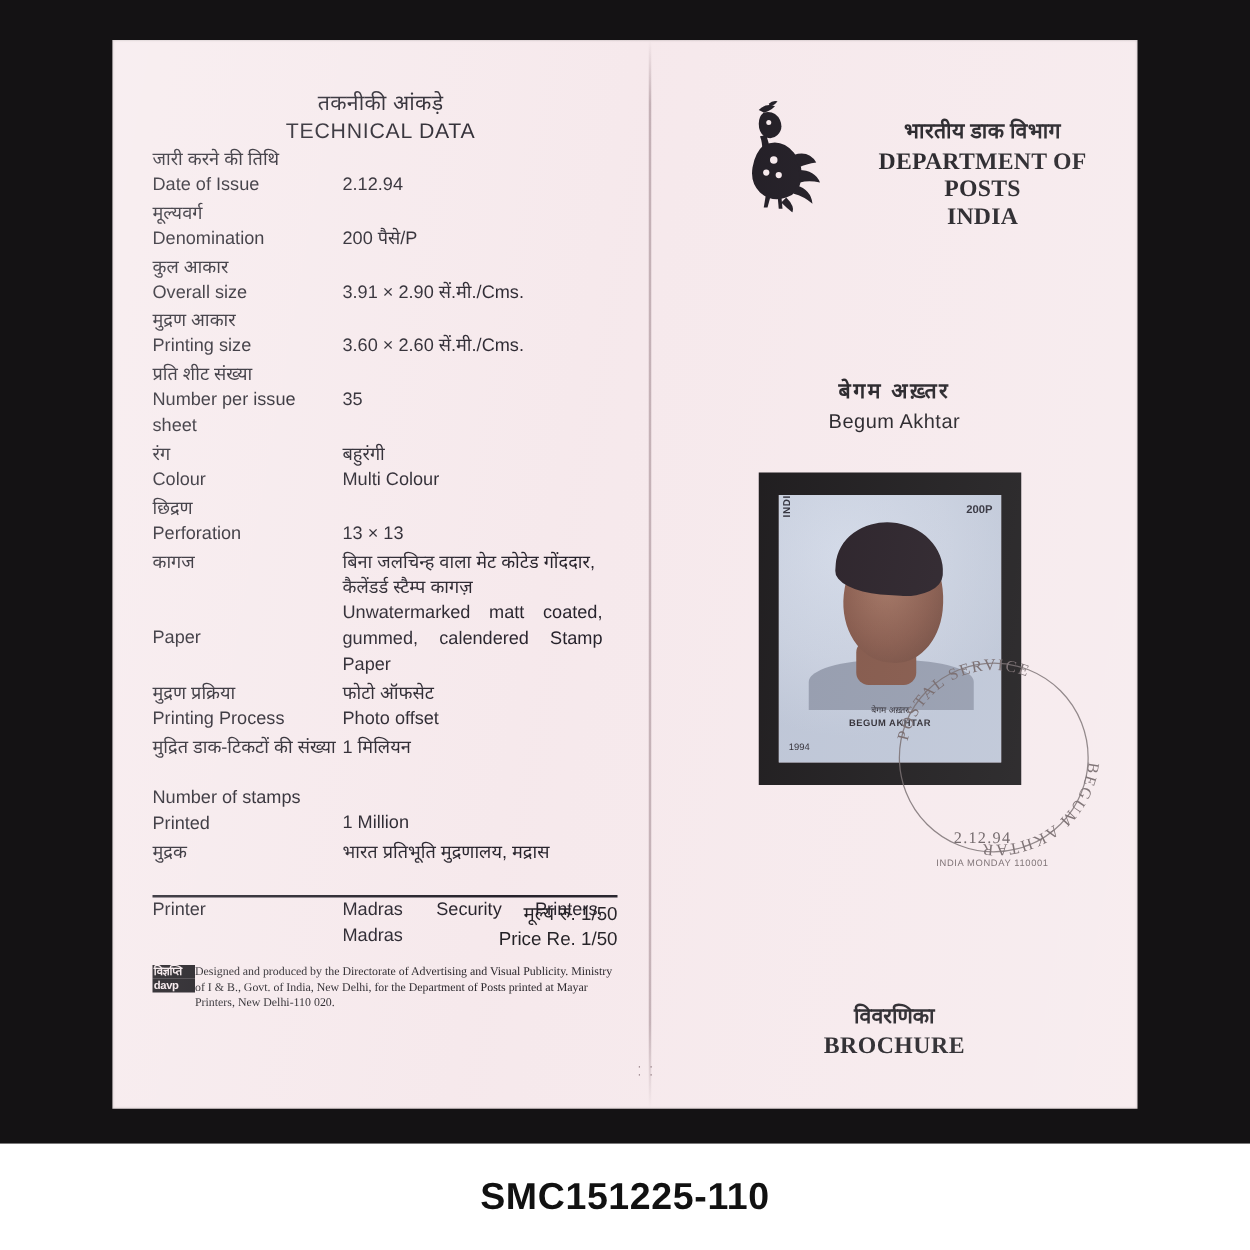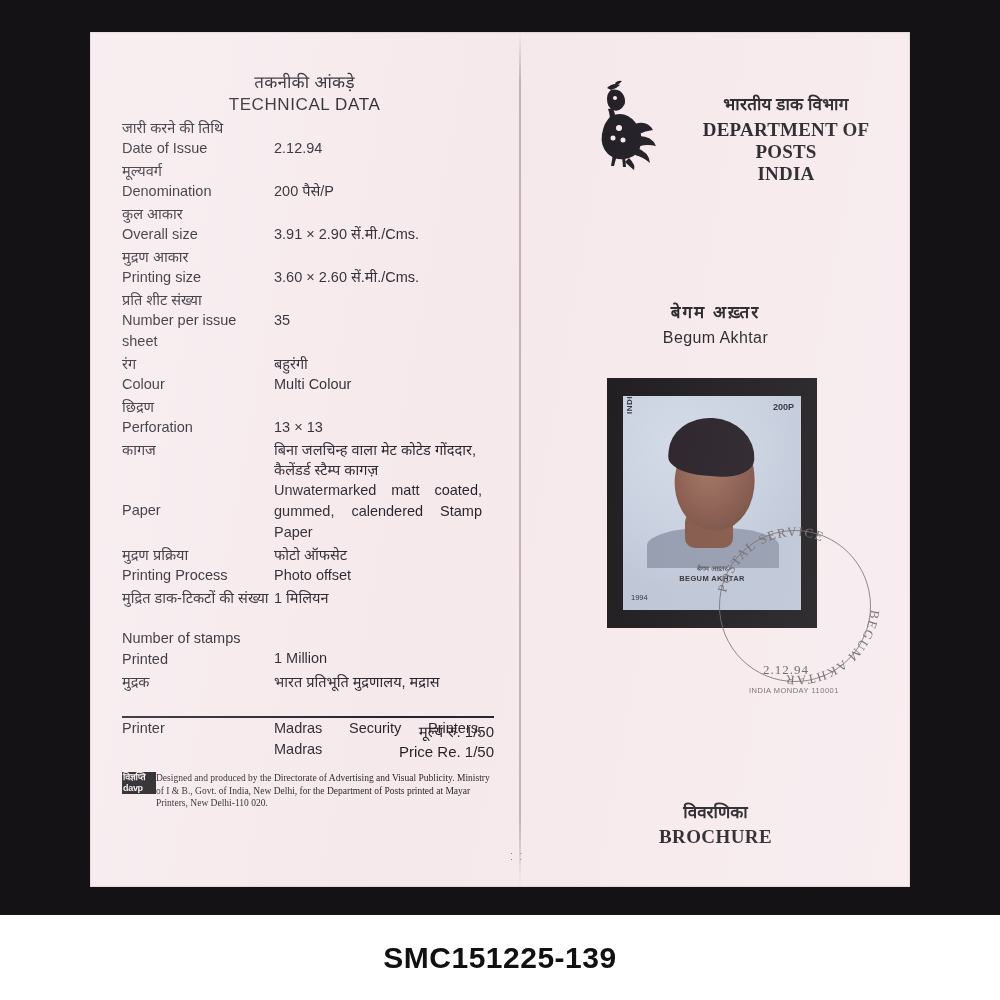--- a/index.html
+++ b/index.html
@@ -682,16 +682,16 @@
           <div class="hi">विवरणिका</div>
           <div class="en">BROCHURE</div>
         </div>
 
       </div>
 
     </div>
   </div>
 
   <div class="caption">
-    <span>SMC151225-139</span>
+    <span>SMC151225-110</span>
   </div>
 
 </div>
 
 </body></html>

